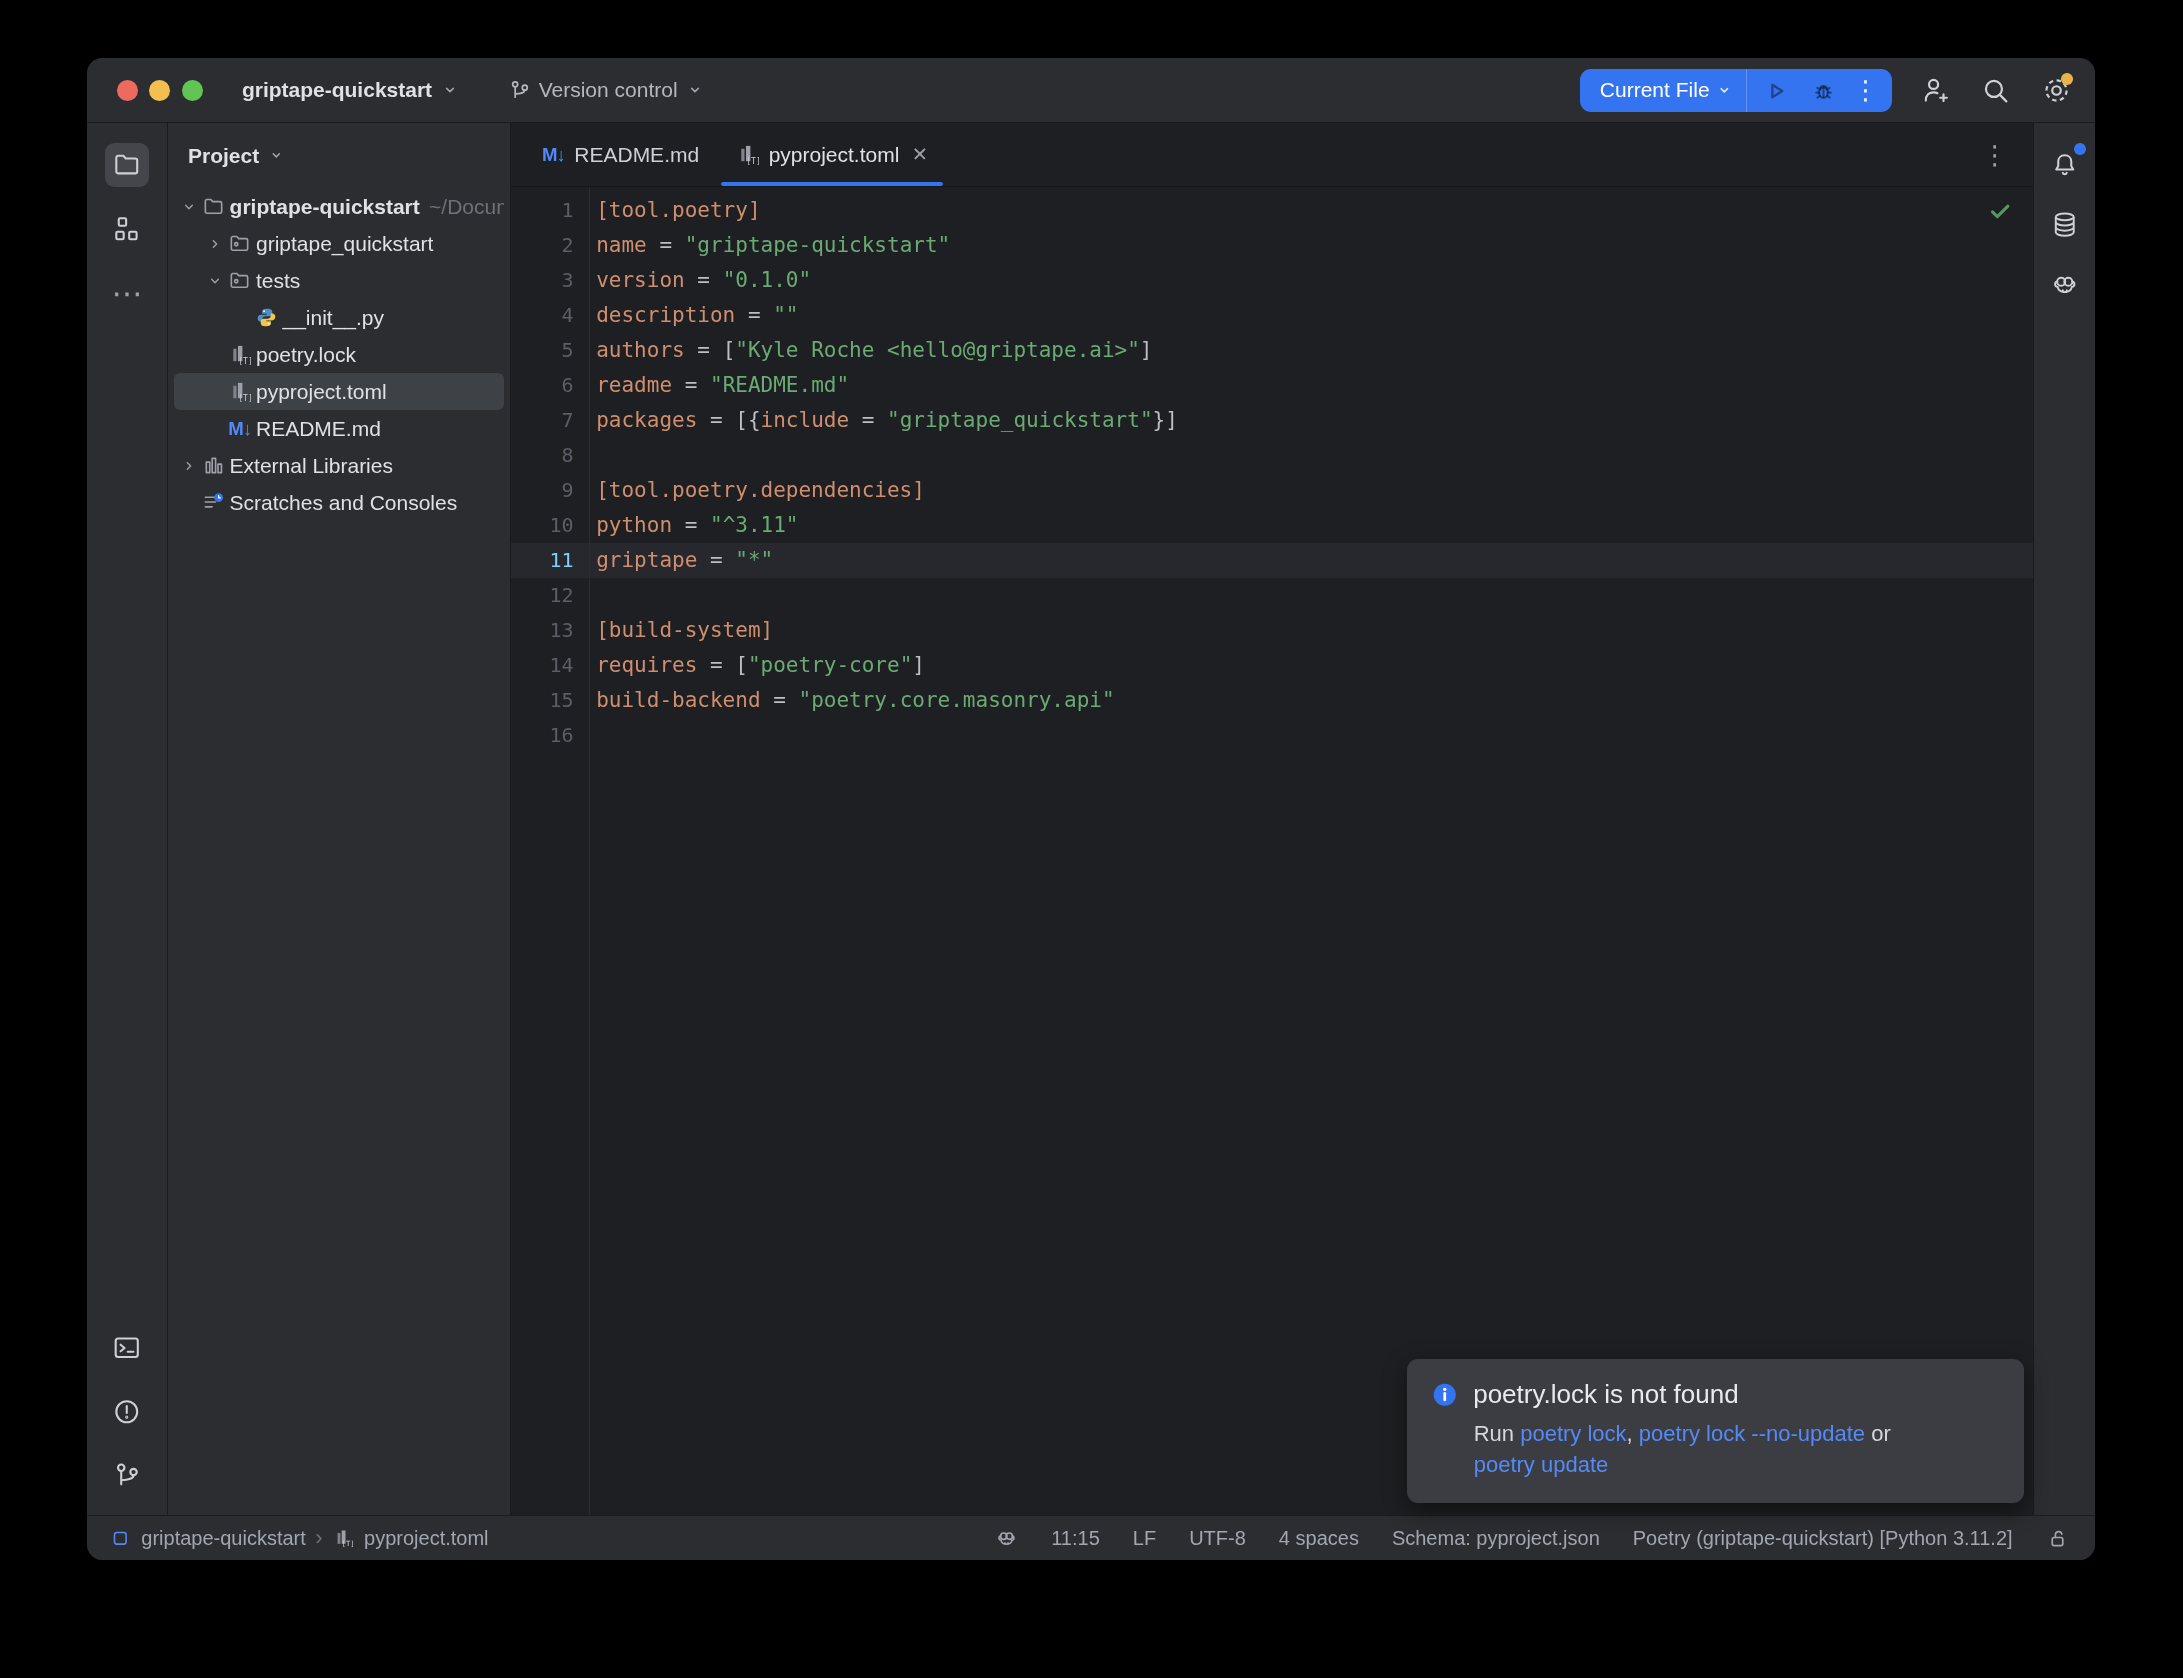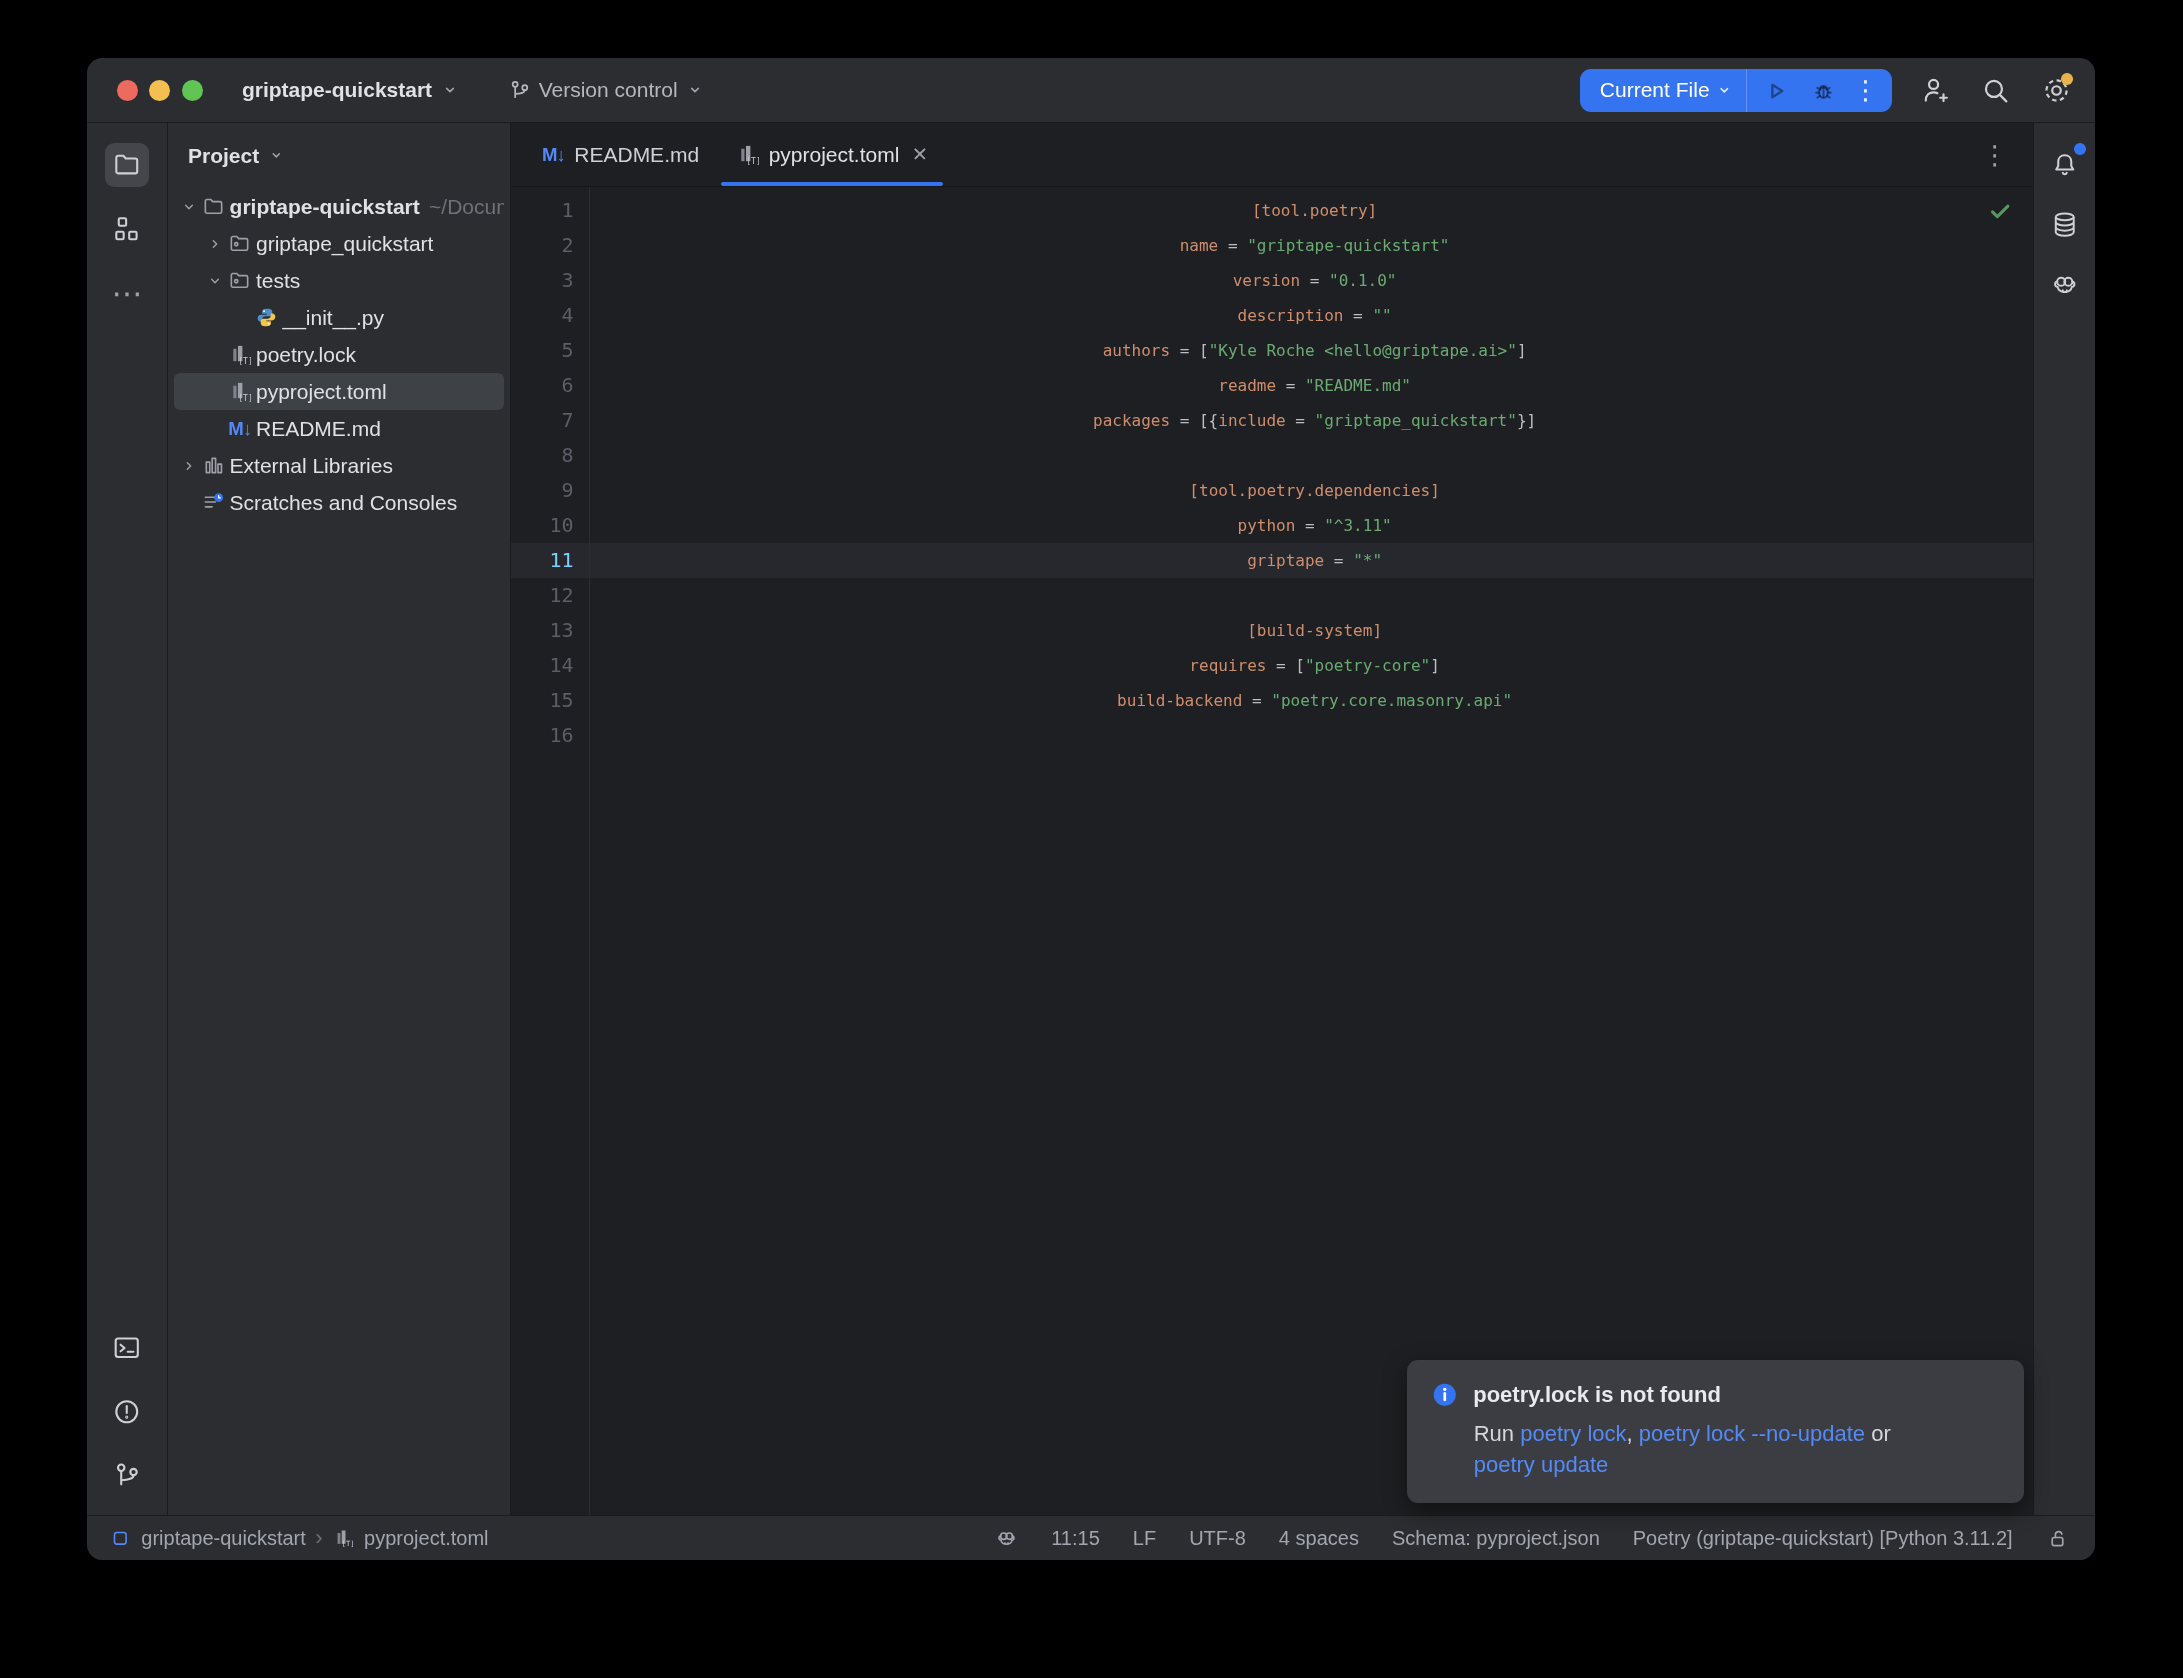--- a/index.html
+++ b/index.html
@@ -69,28 +69,28 @@
   .tab-close{color:#9DA0A8;font-size:19.4px;margin-left:3.1px;}
   .tabbar-kebab{margin-left:auto;align-self:center;color:#9DA0A8;font-size:26.4px;padding:0 25px;}
   .editor-body{flex:1;position:relative;display:flex;min-height:0;overflow:hidden;
                font-family:"DejaVu Sans Mono",monospace;}
   .hl-line{position:absolute;left:0;right:0;height:35px;background:#26282E;z-index:0;}
   .gutter{width:78px;flex:none;padding-top:6.2px;text-align:right;z-index:1;
           border-right:0.8px solid #2B2D30;}
   .ln{height:35px;line-height:35px;font-size:20px;color:#5A5E66;padding-right:15.5px;}
   .ln.cur{color:#7dd3fc;}
   .code{flex:1;padding-top:6.2px;padding-left:6.2px;z-index:1;overflow:hidden;}
-  .code-line{height:35px;line-height:35px;font-size:16px;white-space:pre;text-align:center;}
+  .code-line{height:35px;line-height:35px;font-size:21px;white-space:pre;}
   .tok-sec{color:#CF8E6D;} .tok-key{color:#CF8E6D;} .tok-str{color:#6AAB73;} .tok-punc{color:#BCBEC4;}
   .inspect-check{position:absolute;top:11px;right:20px;z-index:2;color:#57965C;}
   
   .notif{position:absolute;right:9.3px;bottom:12.4px;width:571px;background:#3B3D42;border-radius:11px;
          padding:20px 23px 23px 23px;z-index:5;box-shadow:0 7.8px 23px rgba(0,0,0,.45);}
   .notif-head{display:flex;align-items:center;gap:14px;}
-  .notif-title{color:#E8EAED;font-size:22px;font-weight:700;}
+  .notif-title{color:#E8EAED;font-size:26px;font-weight:400;}
   .notif-body{margin-left:44px;margin-top:7.8px;font-size:22px;color:#D5D7DC;line-height:31px;}
   .notif-link{color:#548AF7;cursor:pointer;}
   
   .statusbar{height:44px;flex:none;background:#2B2D30;border-top:0.8px solid #1A1B1E;display:flex;
              align-items:center;font-size:20px;color:#A1A6B0;padding:0 26.4px 0 22px;}
   .crumbs{display:flex;align-items:center;gap:9.3px;}
   .crumb-sep{color:#6E7178;font-size:22px;}
   .sb-ic{display:inline-flex;align-items:center;justify-content:center;width:23px;height:23px;}
   .sb-right{margin-left:auto;display:flex;align-items:center;gap:33px;}
   .sb-item{white-space:nowrap;}

